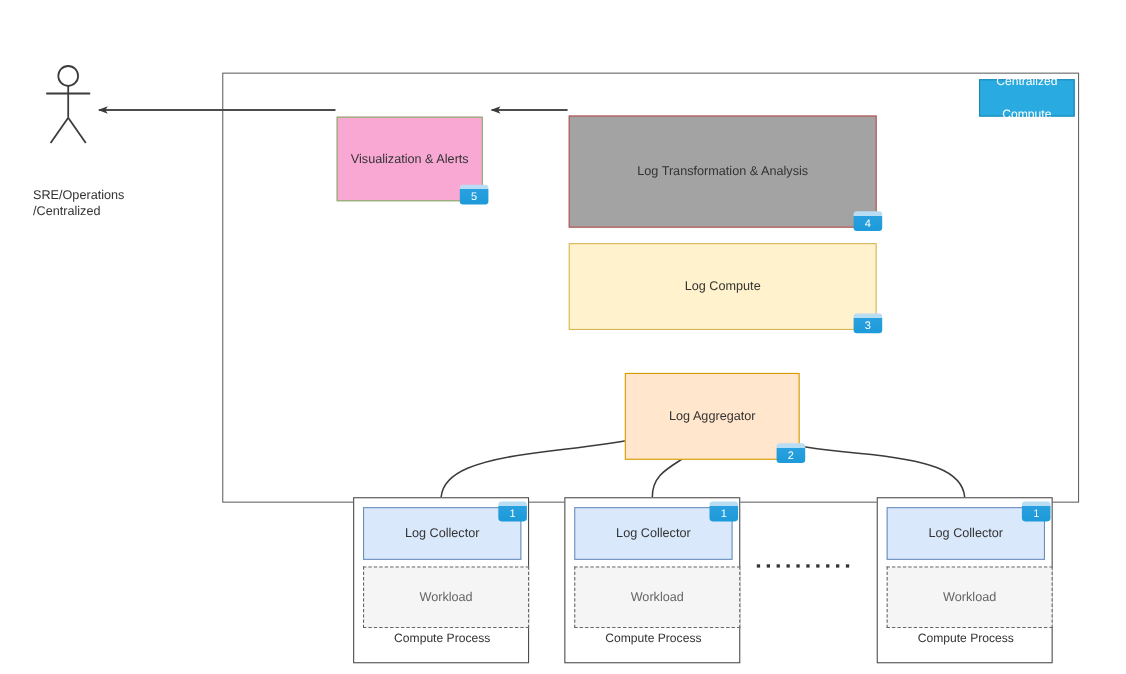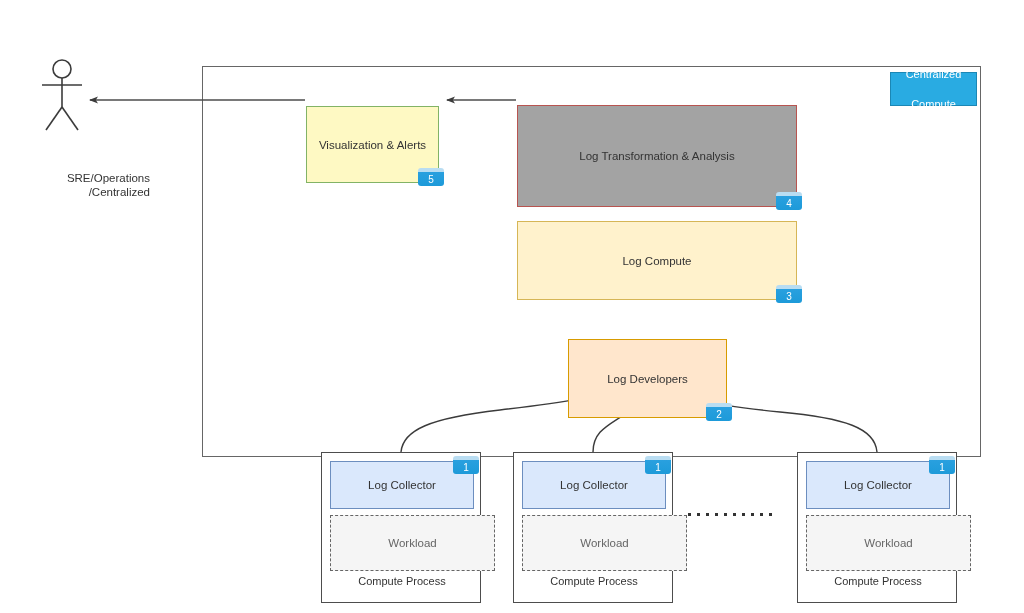--- a/index.html
+++ b/index.html
@@ -49,21 +49,21 @@
     font-size: 11px;
     line-height: 15px;
     display: flex; align-items: center; justify-content: center;
     text-align: center;
   }
   .title-chip span { display: block; }
 
   
   .box-viz {
     left: 306px; top: 62px; width: 133px; height: 77px;
-    background: #fef9c3; border: 1.2px solid #82b366;
+    background: #f9a8d4; border: 1.2px solid #82b366;
   }
   .box-transform {
     left: 517px; top: 61px; width: 280px; height: 102px;
     background: #a3a3a3; border: 1.2px solid #b85450;
   }
   .box-storage {
     left: 517px; top: 177px; width: 280px; height: 79px;
     background: #ffe6cc; border: 1.2px solid #d6b656;
     background: #fff2cc; border-color: #d6b656;
   }
@@ -82,35 +82,35 @@
   .compute.c2 { left: 513px; }
   .compute.c3 { left: 797px; }
 
   .collector {
     position: absolute; left: 8px; top: 8px; width: 144px; height: 48px;
     background: #dae8fc; border: 1px solid #6c8ebf;
     display: flex; align-items: center; justify-content: center;
     font-size: 11.5px; color: #333333;
   }
   .workload {
-    position: absolute; left: 8px; top: 62px; width: 165px; height: 56px;
+    position: absolute; left: 8px; top: 62px; width: 151px; height: 56px;
     background: #f5f5f5; border: 1px dashed #666666;
     display: flex; align-items: center; justify-content: center;
     font-size: 11.5px; color: #666666;
   }
   .compute-caption {
     position: absolute; left: 0; top: 122px; width: 160px;
     text-align: center; font-size: 11px; color: #333333;
   }
 
   
   .actor { left: 30px; top: 55px; width: 120px; height: 100px; }
   .actor-label {
     position: absolute; left: 0; top: 72px; width: 120px;
-    text-align: right; font-size: 11.5px; color: #333333; line-height: 14px;
+    text-align: left; font-size: 11.5px; color: #333333; line-height: 14px;
   }
 
   .ellipsis {
     position: absolute; left: 688px; top: 513px; width: 84px;
     display: flex; justify-content: space-between; align-items: center;
   }
   .ellipsis i {
     display: block; width: 3px; height: 3px; background: #333333; border-radius: 0;
   }
 </style>
@@ -188,21 +188,21 @@
     <span>Log Transformation &amp; Analysis</span>
     <div class="badge" style="right:-6px; bottom:-4px;">4</div>
   </div>
 
   <div class="node box-storage label-box">
     <span>Log Compute</span>
     <div class="badge" style="right:-6px; bottom:-4px;">3</div>
   </div>
 
   <div class="node box-aggregator label-box">
-    <span>Log Developers</span>
+    <span>Log Aggregator</span>
     <div class="badge" style="right:-6px; bottom:-4px;">2</div>
   </div>
 
   <div class="compute c1">
     <div class="collector">
       <span>Log Collector</span>
       <div class="badge" style="right:-6px; top:-6px;">1</div>
     </div>
     <div class="workload">
       <span>Workload</span>

